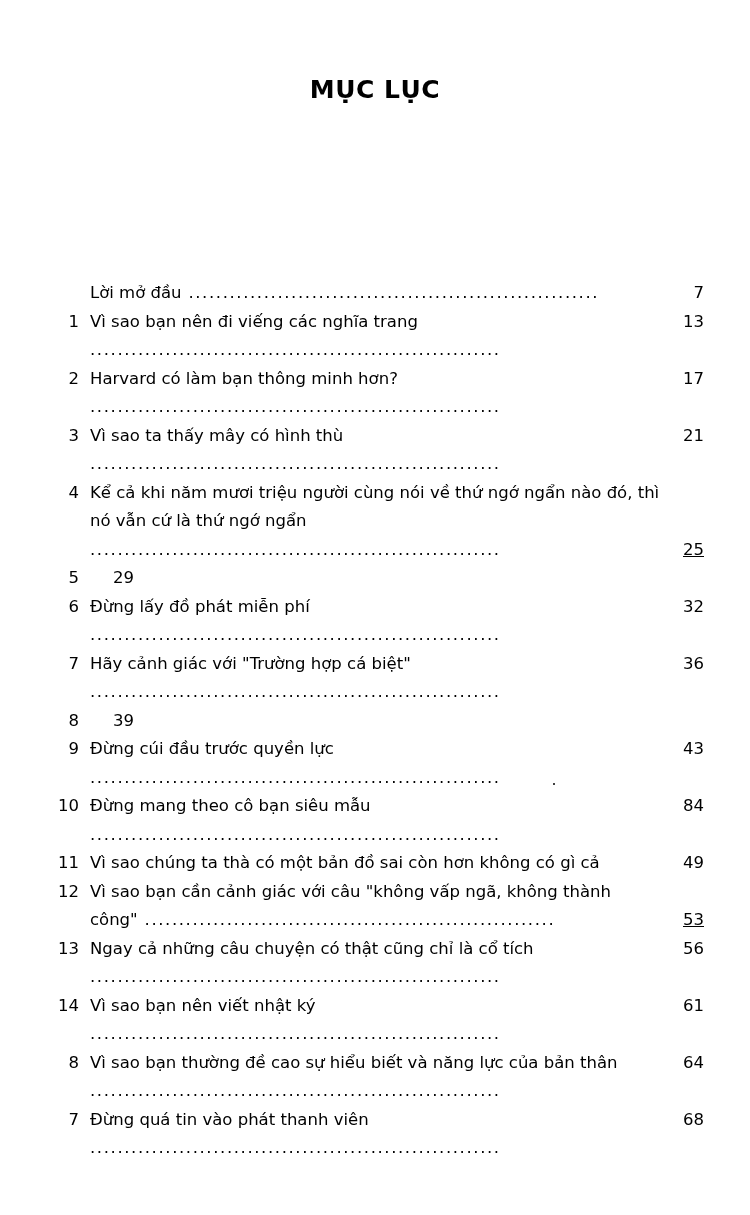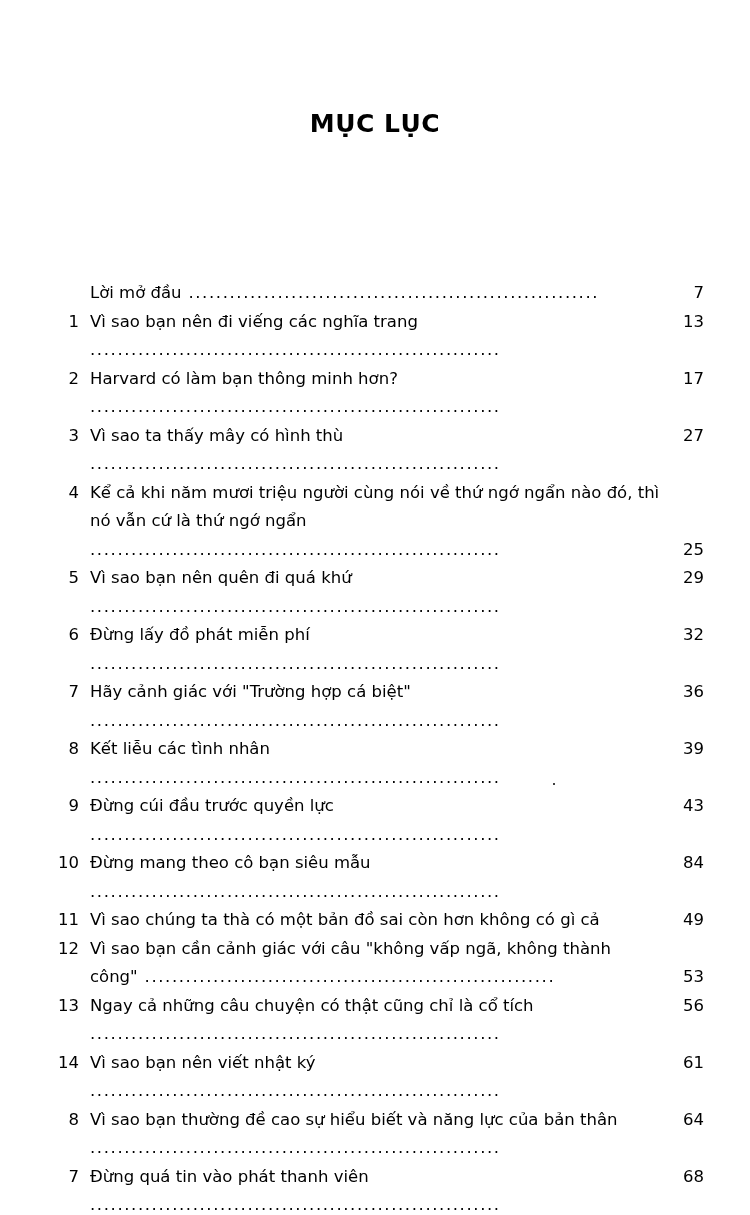--- a/index.html
+++ b/index.html
@@ -21,21 +21,21 @@
     box-sizing: border-box;
     padding: 0;
     position: relative;
   }
   .toc-title {
     text-align: center;
     font-size: 25px;
     font-weight: bold;
     letter-spacing: 0.5px;
     margin: 0;
-    padding-top: 109px;
+    padding-top: 75px;
   }
   .toc-list {
     margin: 0;
     padding: 0;
     list-style: none;
     position: absolute;
     top: 279px;
     left: 46px;
     right: 46px;
   }
@@ -72,20 +72,21 @@
     flex: 0 0 44px;
     width: 44px;
     text-align: right;
     white-space: nowrap;
     padding-left: 6px;
     box-sizing: border-box;
   }
   
   .toc-row.wrap .toc-page {
     align-self: flex-end;
+    text-decoration: underline;
   }
   .dot-stray {
     position: absolute;
     left: 553px;
     top: 783px;
     width: 2px;
     height: 2px;
     background: #000;
     border-radius: 50%;
   }
@@ -107,45 +108,43 @@
         <span class="toc-page">13</span>
       </li>
       <li class="toc-row">
         <span class="toc-num">2</span>
         <span class="toc-mid"><span class="toc-title-text">Harvard có làm bạn thông minh hơn?</span><span class="toc-leader"> ............................................................</span></span>
         <span class="toc-page">17</span>
       </li>
       <li class="toc-row">
         <span class="toc-num">3</span>
         <span class="toc-mid"><span class="toc-title-text">Vì sao ta thấy mây có hình thù</span><span class="toc-leader"> ............................................................</span></span>
-        <span class="toc-page">27</span>
+        <span class="toc-page">21</span>
       </li>
       <li class="toc-row wrap">
         <span class="toc-num">4</span>
         <span class="toc-mid"><span class="toc-title-text">Kể cả khi năm mươi triệu người cùng nói về thứ ngớ ngẩn nào đó, thì nó vẫn cứ là thứ ngớ ngẩn</span><span class="toc-leader"> ............................................................</span></span>
         <span class="toc-page">25</span>
       </li>
       <li class="toc-row">
         <span class="toc-num">5</span>
-        <span class="toc-mid"><span class="toc-title-text">Vì sao bạn nên quên đi quá khứ</span><span class="toc-leader"> ............................................................</span></span>
         <span class="toc-page">29</span>
       </li>
       <li class="toc-row">
         <span class="toc-num">6</span>
         <span class="toc-mid"><span class="toc-title-text">Đừng lấy đồ phát miễn phí</span><span class="toc-leader"> ............................................................</span></span>
         <span class="toc-page">32</span>
       </li>
       <li class="toc-row">
         <span class="toc-num">7</span>
         <span class="toc-mid"><span class="toc-title-text">Hãy cảnh giác với "Trường hợp cá biệt"</span><span class="toc-leader"> ............................................................</span></span>
         <span class="toc-page">36</span>
       </li>
       <li class="toc-row">
         <span class="toc-num">8</span>
-        <span class="toc-mid"><span class="toc-title-text">Kết liễu các tình nhân</span><span class="toc-leader"> ............................................................</span></span>
         <span class="toc-page">39</span>
       </li>
       <li class="toc-row">
         <span class="toc-num">9</span>
         <span class="toc-mid"><span class="toc-title-text">Đừng cúi đầu trước quyền lực</span><span class="toc-leader"> ............................................................</span></span>
         <span class="toc-page">43</span>
       </li>
       <li class="toc-row">
         <span class="toc-num">10</span>
         <span class="toc-mid"><span class="toc-title-text">Đừng mang theo cô bạn siêu mẫu</span><span class="toc-leader"> ............................................................</span></span>

